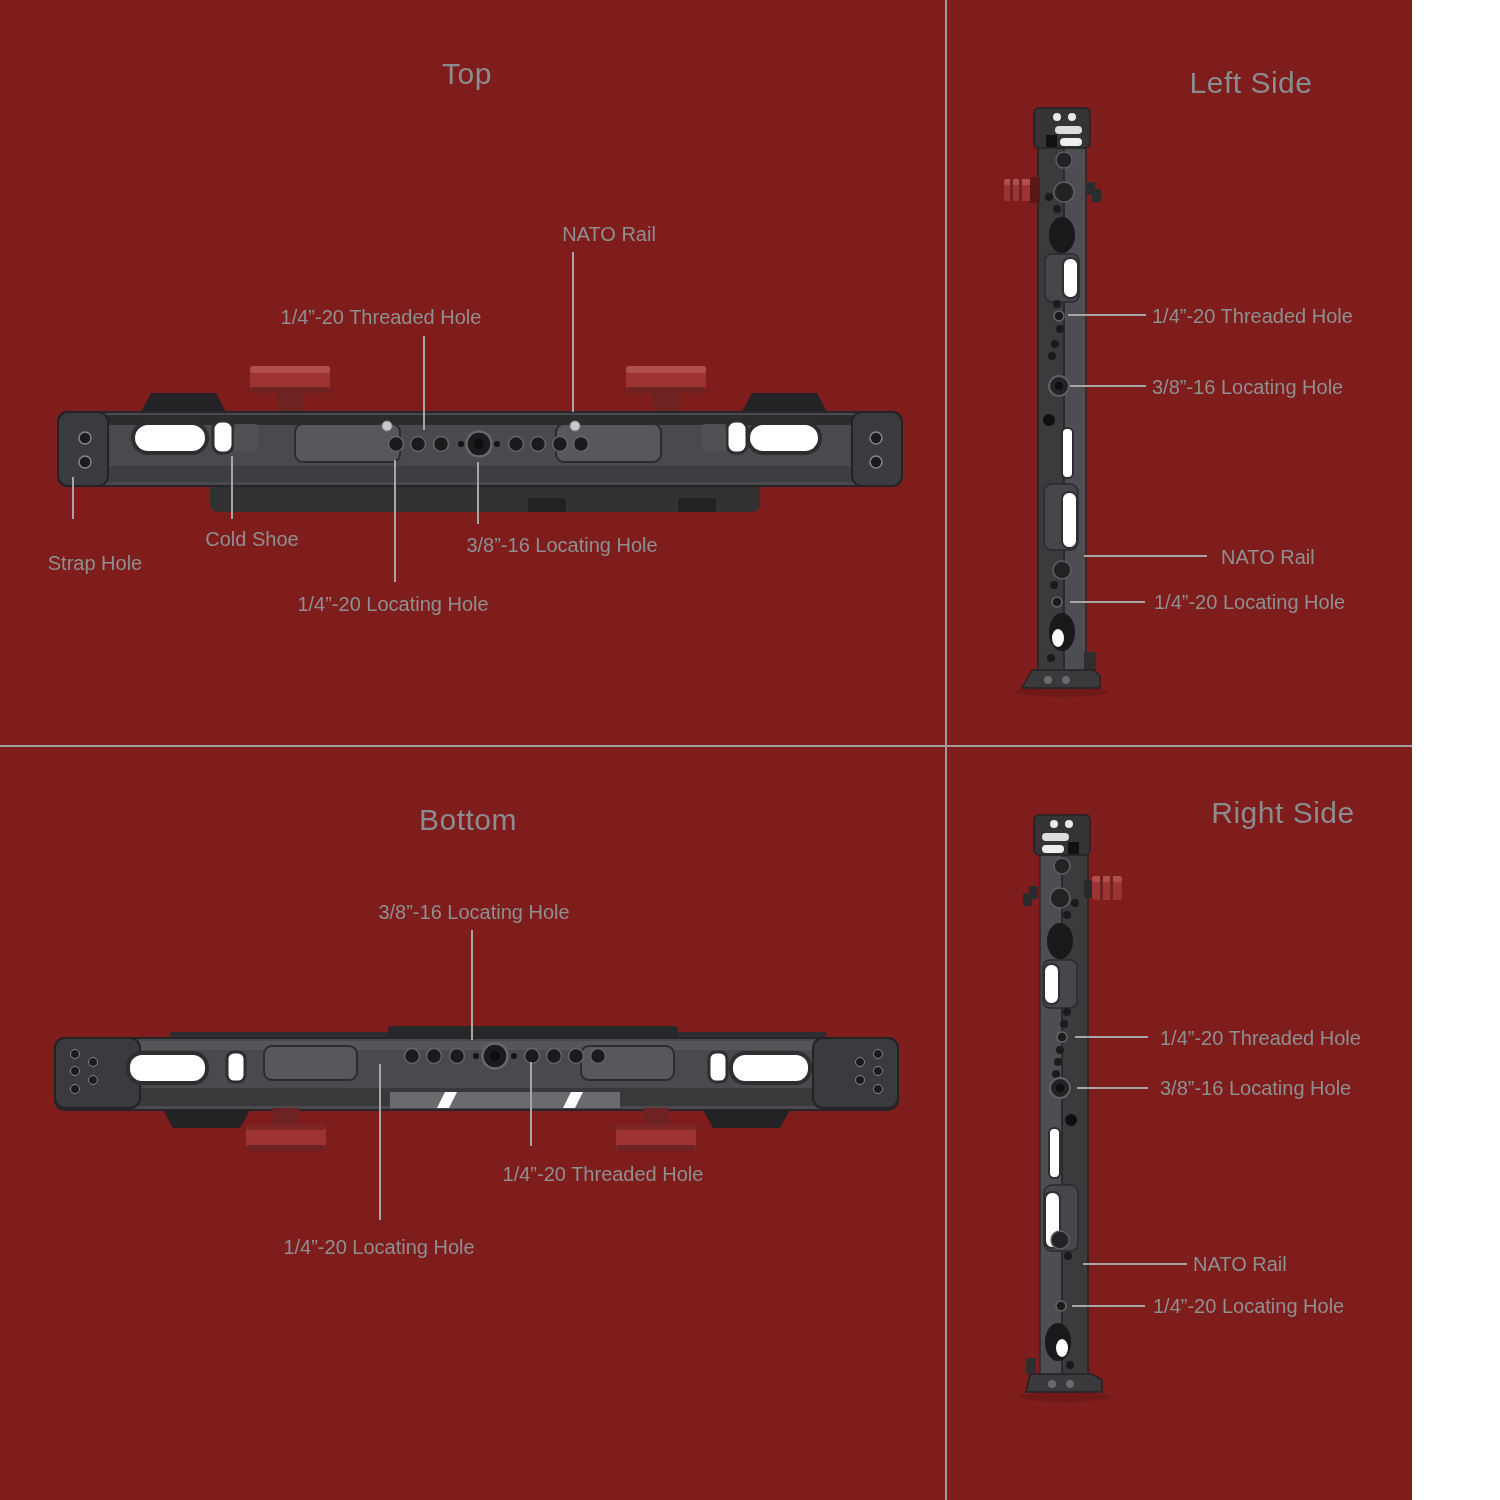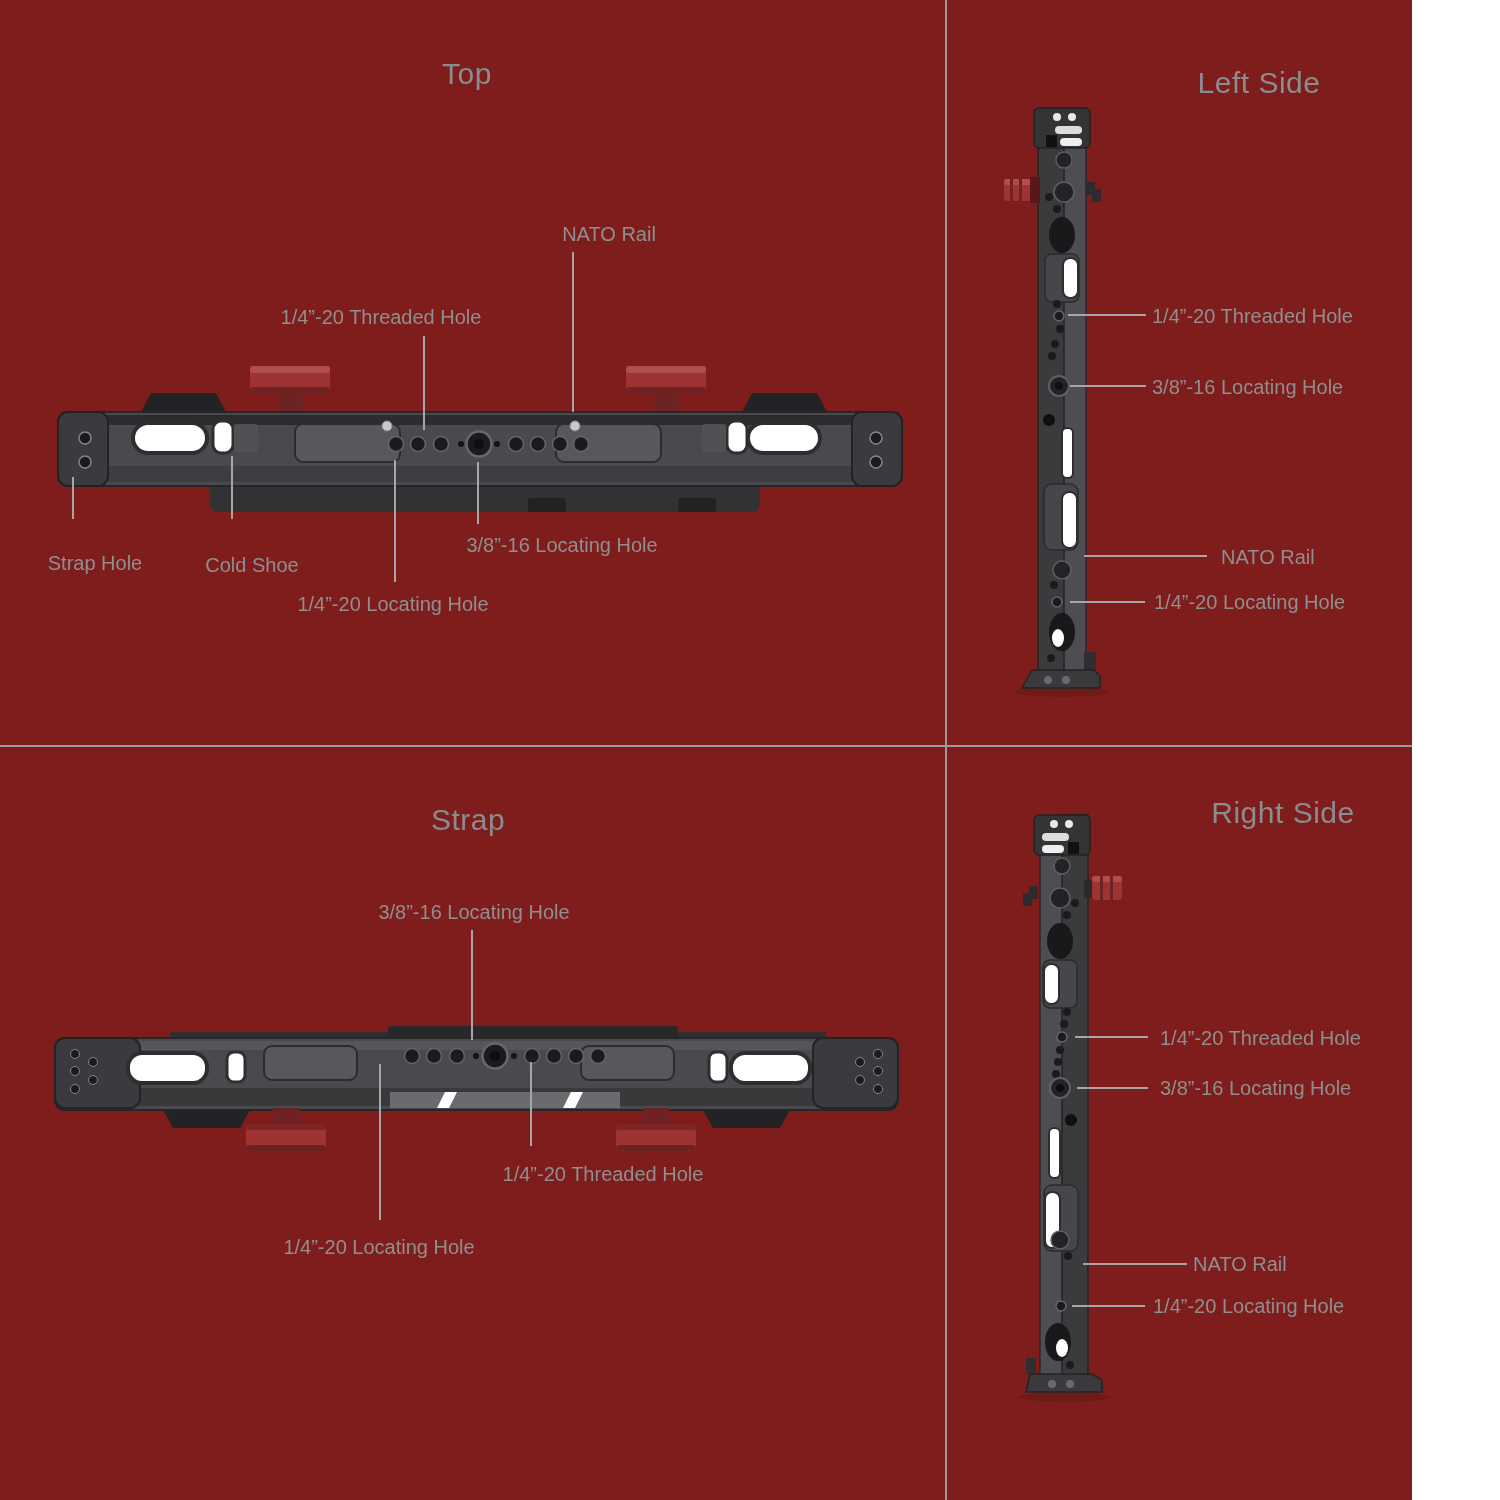--- a/index.html
+++ b/index.html
@@ -125,25 +125,25 @@
   <div class="lv" style="left:572px;top:252px;height:160px;"></div>
   <div class="lv" style="left:423px;top:336px;height:94px;"></div>
   <div class="lv" style="left:72px;top:477px;height:42px;"></div>
   <div class="lv" style="left:231px;top:456px;height:63px;"></div>
   <div class="lv" style="left:477px;top:462px;height:62px;"></div>
   <div class="lv" style="left:394px;top:460px;height:122px;"></div>
 
   <div class="lbl centered" style="left:609px;top:234px;">NATO Rail</div>
   <div class="lbl centered" style="left:381px;top:317px;">1/4”-20 Threaded Hole</div>
   <div class="lbl centered" style="left:95px;top:539px;margin-top:24px;">Strap Hole</div>
-  <div class="lbl centered" style="left:252px;top:565px;">Cold Shoe</div>
+  <div class="lbl centered" style="left:252px;top:539px;">Cold Shoe</div>
   <div class="lbl centered" style="left:562px;top:545px;">3/8”-16 Locating Hole</div>
   <div class="lbl centered" style="left:393px;top:604px;">1/4”-20 Locating Hole</div>
 
-  <div class="view-title" style="left:1251px;top:83px;margin-left:8px;">Left Side</div>
+  <div class="view-title" style="left:1251px;top:83px;">Left Side</div>
 
   <svg style="left:1002px;top:100px;" width="112" height="600" viewBox="1002 100 112 600">
     <ellipse cx="1062" cy="692" rx="46" ry="5" fill="#000000" opacity="0.12"></ellipse>
     <g>
       <rect x="1060" y="112" width="26" height="568" fill="#4e4e52" stroke="#2a2a2d" stroke-width="1.5"></rect>
       <rect x="1038" y="110" width="26" height="572" fill="#3b3b3e" stroke="#232326" stroke-width="1.5"></rect>
     </g>
     <g>
       <rect x="1034" y="108" width="56" height="40" rx="5" fill="#343437" stroke="#222224" stroke-width="1.5"></rect>
       <circle cx="1057" cy="117" r="4" fill="#e8e8e8"></circle>
@@ -197,21 +197,21 @@
   <div class="lh" style="left:1068px;top:314px;width:78px;"></div>
   <div class="lh" style="left:1070px;top:385px;width:76px;"></div>
   <div class="lh" style="left:1084px;top:555px;width:123px;"></div>
   <div class="lh" style="left:1070px;top:601px;width:75px;"></div>
 
   <div class="lbl lefted" style="left:1152px;top:316px;">1/4”-20 Threaded Hole</div>
   <div class="lbl lefted" style="left:1152px;top:387px;">3/8”-16 Locating Hole</div>
   <div class="lbl lefted" style="left:1221px;top:557px;">NATO Rail</div>
   <div class="lbl lefted" style="left:1154px;top:602px;">1/4”-20 Locating Hole</div>
 
-  <div class="view-title" style="left:468px;top:820px;">Strap</div>
+  <div class="view-title" style="left:468px;top:820px;">Bottom</div>
 
   <svg style="left:50px;top:1018px;" width="855" height="140" viewBox="50 1018 855 140">
 
     <g>
       <rect x="170" y="1032" width="230" height="10" fill="#2e2e31"></rect>
       <rect x="666" y="1032" width="160" height="10" fill="#2e2e31"></rect>
       <rect x="388" y="1026" width="290" height="16" rx="3" fill="#28282b"></rect>
     </g>
 
     <g>

